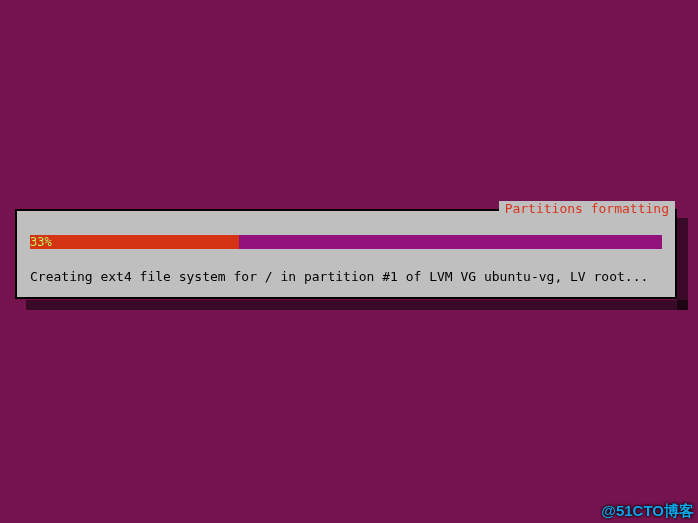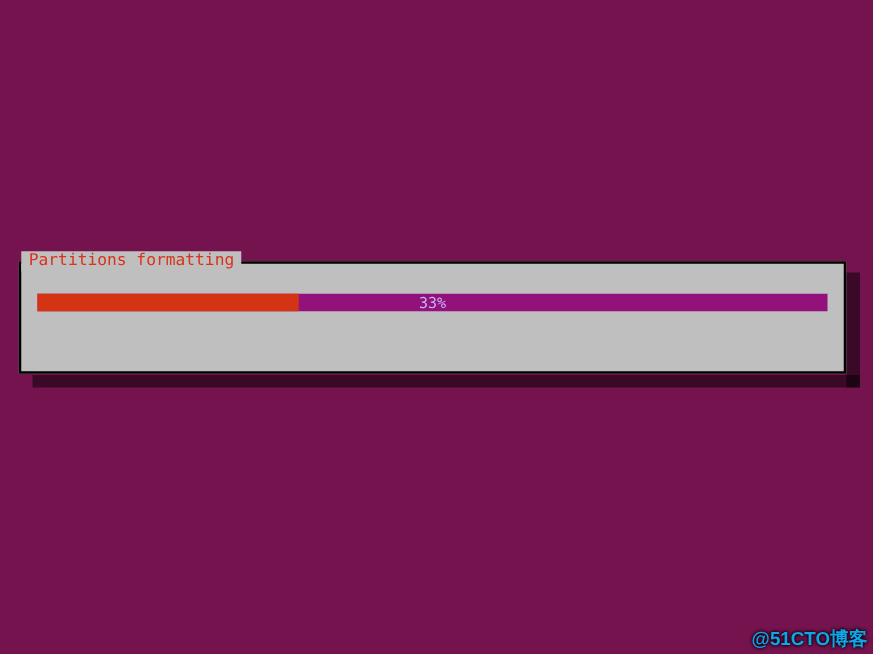--- a/index.html
+++ b/index.html
@@ -33,21 +33,21 @@
   .shadow.right {
     left: 677px;
     top: 218px;
     width: 11px;
     height: 92px;
   }
   .title-wrap {
     position: absolute;
     top: -10px;
     left: 0; right: 0;
-    text-align: left;
+    text-align: right;
   }
   .title {
     display: inline-block;
     background: #bfbfbf;
     padding: 0 6px;
     color: #d9331b;
     font-size: 13px;
     line-height: 16px;
   }
   .bar {
@@ -60,22 +60,22 @@
   }
   .bar-fill {
     height: 100%;
     background: #d43414;
   }
   .bar-label {
     position: absolute;
     top: 0;
     left: 0;
     width: 100%;
-    text-align: center;
-    color: #c4b5fd;
+    text-align: left;
+    color: #bef264;
     font-size: 12px;
     line-height: 14px;
   }
   .status {
     position: absolute;
     left: 13px;
     top: 58px;
     color: #000;
     font-size: 13px;
     white-space: nowrap;
@@ -98,15 +98,16 @@
 <div class="shadow right"></div>
 
 <div class="box">
   <div class="title-wrap">
     <span class="title">Partitions formatting</span>
   </div>
   <div class="bar">
     <div class="bar-fill" style="width:33%"></div>
     <div class="bar-label">33%</div>
   </div>
+  <div class="status">Creating ext4 file system for / in partition #1 of LVM VG ubuntu-vg, LV root...</div>
 </div>
 
 <div class="watermark">@51CTO博客</div>
 
 </body></html>

